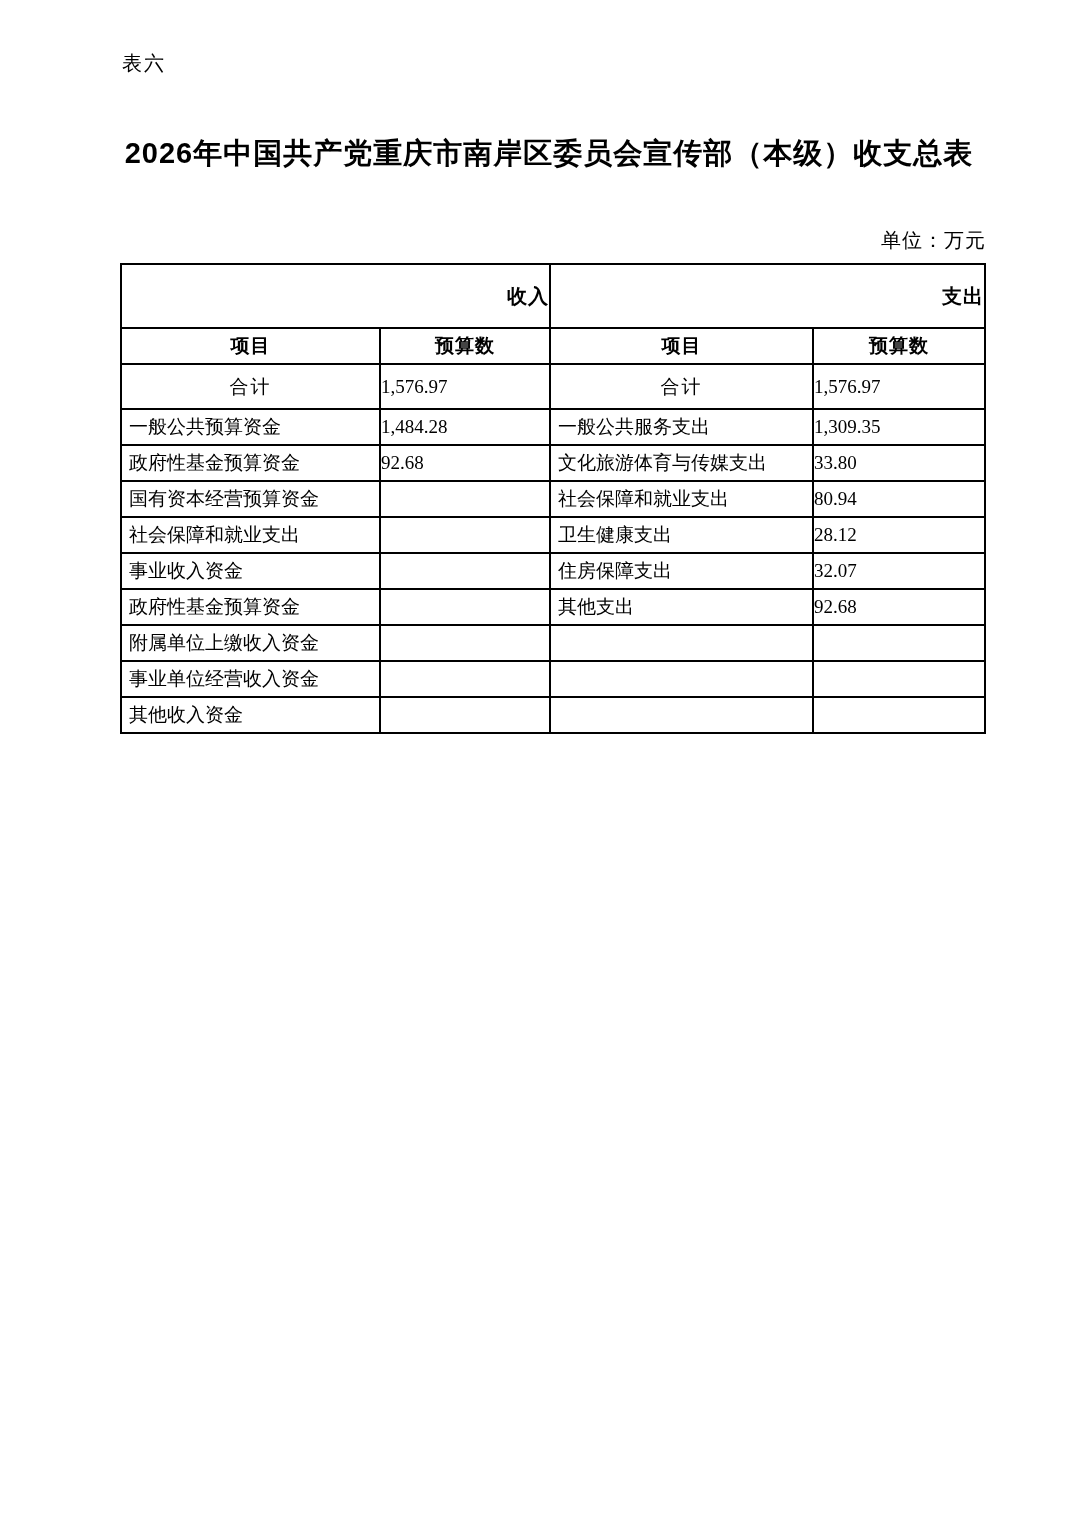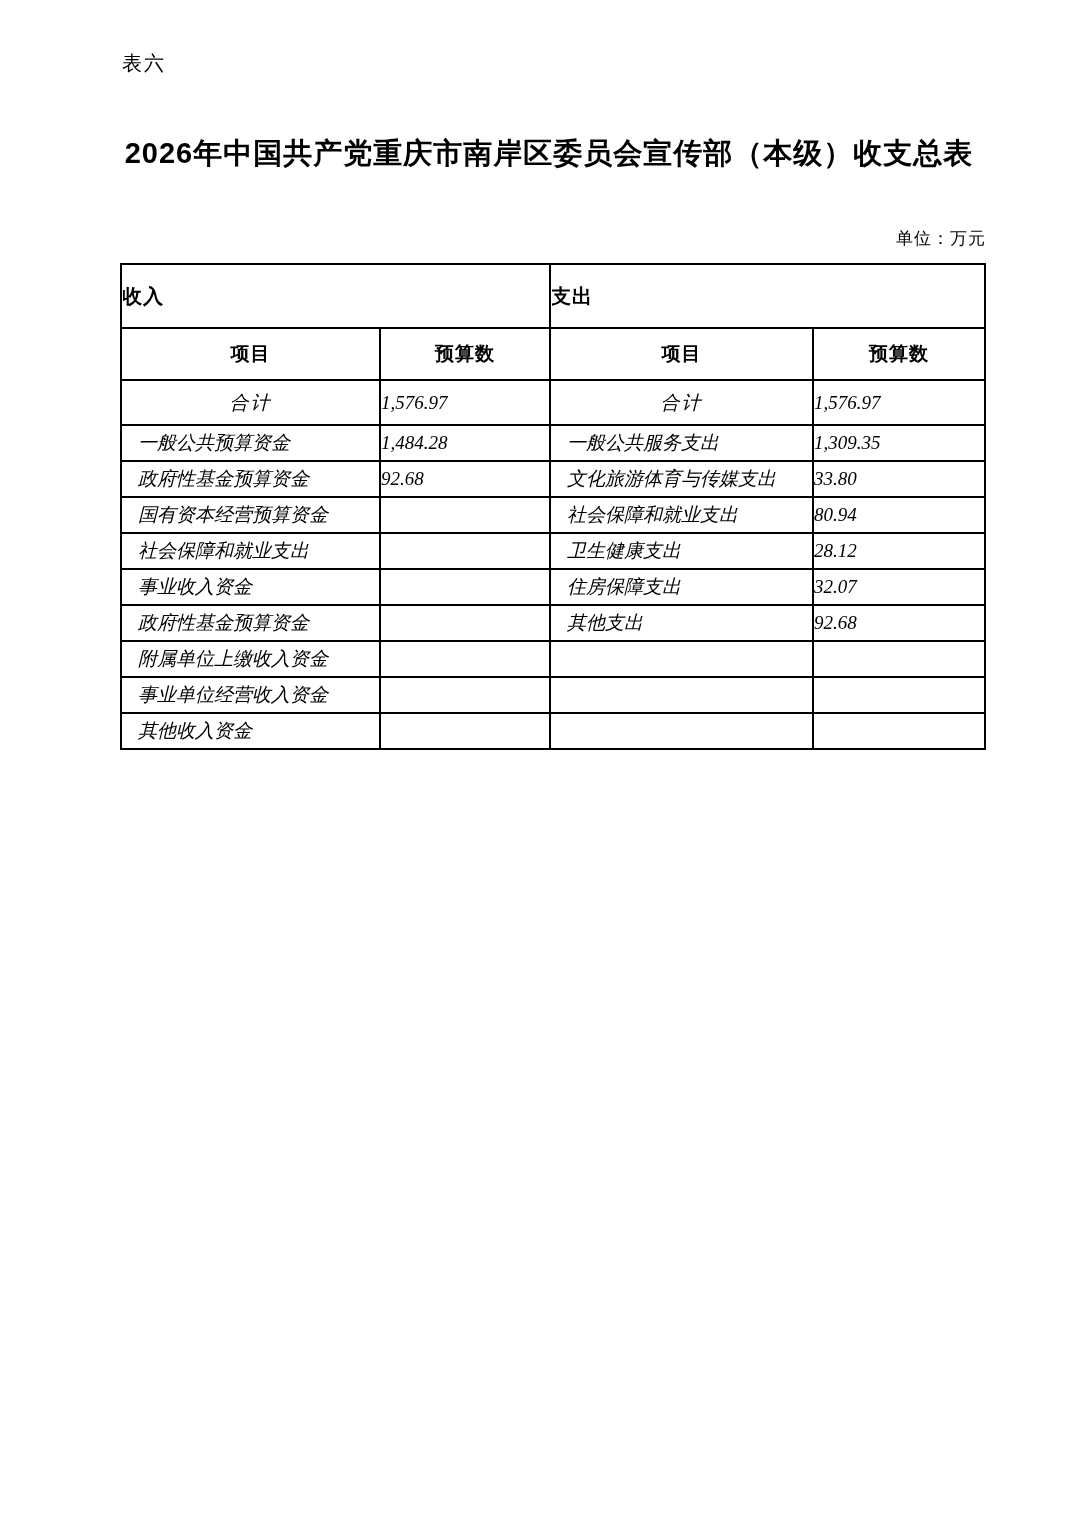--- a/index.html
+++ b/index.html
@@ -37,21 +37,21 @@
     text-align: center;
     font-size: 29px;
     font-weight: bold;
     letter-spacing: 1px;
     font-family: Liberation Sans, sans-serif;
   }
   .unit-label {
     position: absolute;
     right: 100px;
     top: 227px;
-    font-size: 17px;
+    font-size: 20px;
     letter-spacing: 1px;
     font-family: "Liberation Serif", "DejaVu Serif", serif;
   }
   table.budget {
     position: absolute;
     left: 108px;
     top: 263px;
     width: 864px;
     border-collapse: collapse;
     table-layout: fixed;
@@ -60,47 +60,46 @@
   table.budget td {
     border: 2px solid #000000;
     overflow: hidden;
     white-space: nowrap;
   }
   tr.group-row th {
     height: 64px;
     font-family: "Liberation Sans", "DejaVu Sans", sans-serif;
     font-weight: bold;
     font-size: 20px;
-    text-align: left;
+    text-align: right;
     vertical-align: middle;
     letter-spacing: 1px;
     border-radius: 20px;
   }
   tr.col-row th {
-    height: 52px;
+    height: 36px;
     font-family: "Liberation Sans", "DejaVu Sans", sans-serif;
     font-weight: bold;
     font-size: 19px;
     text-align: center;
     vertical-align: middle;
     letter-spacing: 1px;
   }
   tbody td {
     height: 36px;
     font-size: 19px;
     vertical-align: middle;
     font-family: "Liberation Serif", "DejaVu Serif", serif;
-    font-style: italic;
   }
   tr.total-row td {
     height: 45px;
   }
   td.item {
     text-align: left;
-    padding-left: 16px;
+    padding-left: 7px;
   }
   td.val {
     padding-right: 3px;
   }
   tr.total-row td.item {
     text-align: center;
     padding-left: 0;
     letter-spacing: 2px;
   }
 </style>

